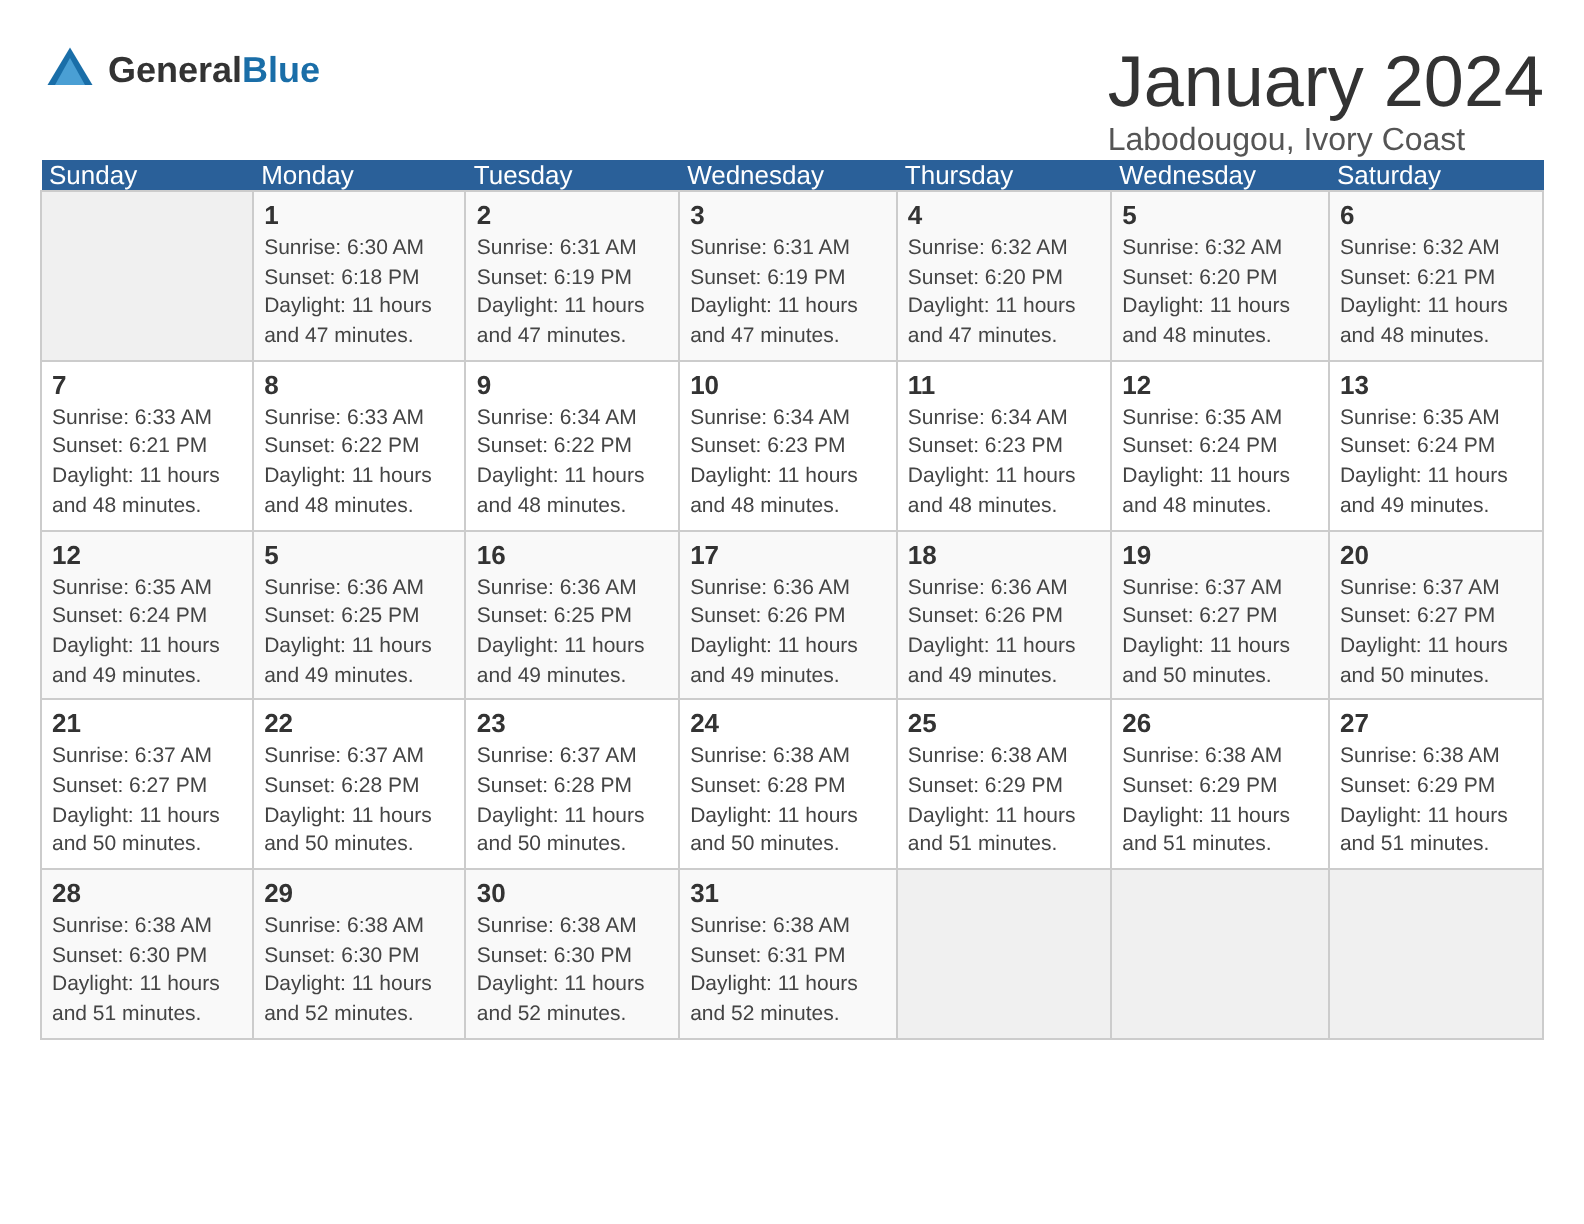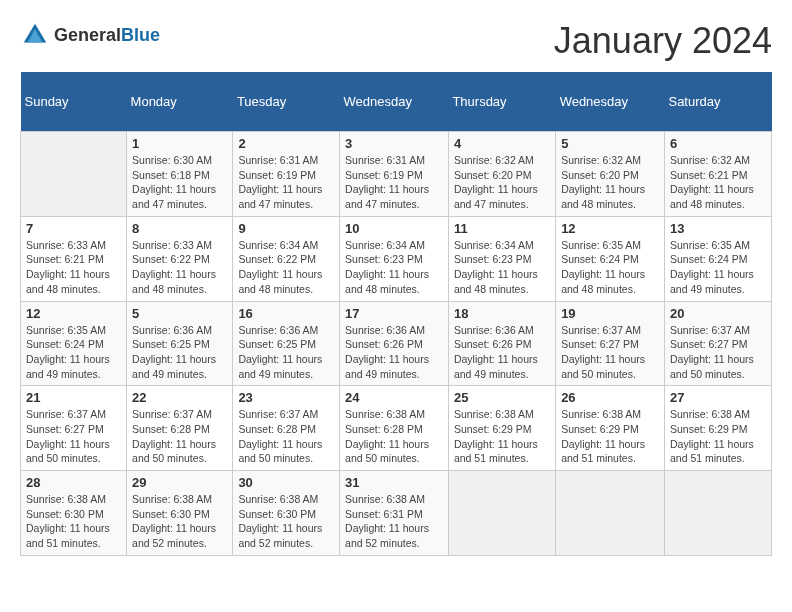--- a/index.html
+++ b/index.html
@@ -7,21 +7,20 @@
       font-family: Arial, sans-serif;
       background: #fff;
       width: 792px;
       min-height: 612px;
       padding: 20px;
     }
     .header {
       display: flex;
       justify-content: space-between;
       align-items: flex-start;
-      margin-bottom: 10px;
       gap: 48px;
     }
     .logo {
       display: flex;
       align-items: center;
       gap: 4px;
     }
     .logo-icon {
       width: 30px;
       height: 30px;
@@ -39,21 +38,21 @@
       color: #555;
     }
     table {
       width: 100%;
       border-collapse: collapse;
       font-size: 11px;
     }
     thead tr th {
       background-color: #2a6099;
       color: #fff;
-      padding: 22px 4px;
+      padding: 0 4px;
       text-align: left;
       font-size: 13px;
       font-weight: normal;
     }
     tbody tr td {
       border: 1px solid #ccc;
       padding: 4px 5px;
       vertical-align: top;
       width: 113px;
       height: 80px;
@@ -86,20 +85,21 @@
     <svg class="logo-icon" viewBox="0 0 40 40" xmlns="http://www.w3.org/2000/svg">
       <polygon points="20,5 35,30 5,30" fill="#1a6ea8"></polygon>
       <polygon points="20,12 30,30 10,30" fill="#4a9fd4"></polygon>
     </svg>
     <div>
       <span style="font-size:18px;font-weight:bold;color:#333;">General</span><span style="font-size:18px;font-weight:bold;color:#1a6ea8;">Blue</span>
     </div>
   </div>
   <div class="title-block">
     <div class="main-title">January 2024</div>
+    <div class="subtitle">Labodougou, Ivory Coast</div>
   </div>
 </div>
 
 <table>
   <thead>
     <tr>
     <th>Sunday</th>
         <th>Monday</th>
         <th>Tuesday</th>
         <th>Wednesday</th>

